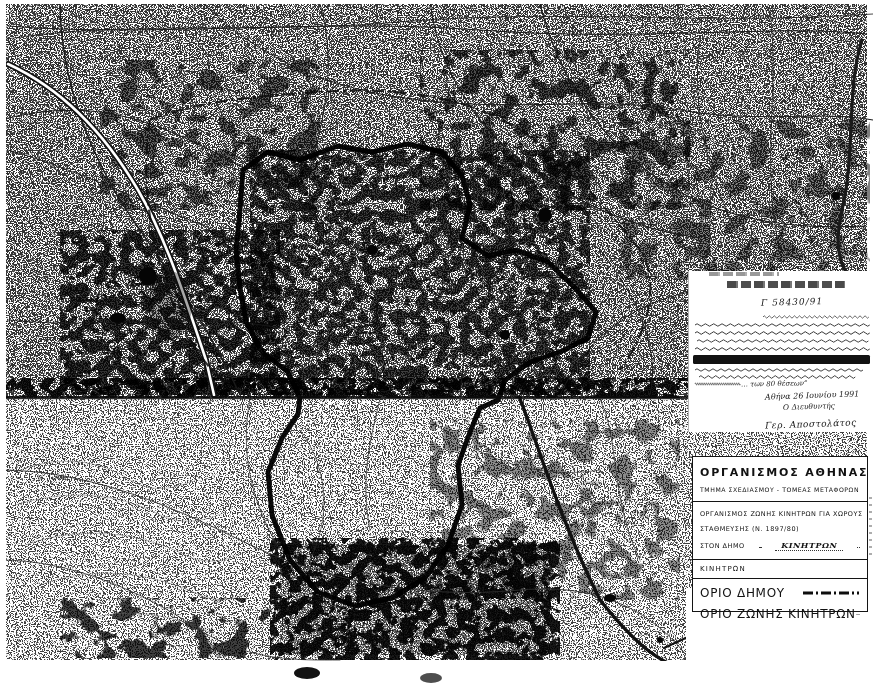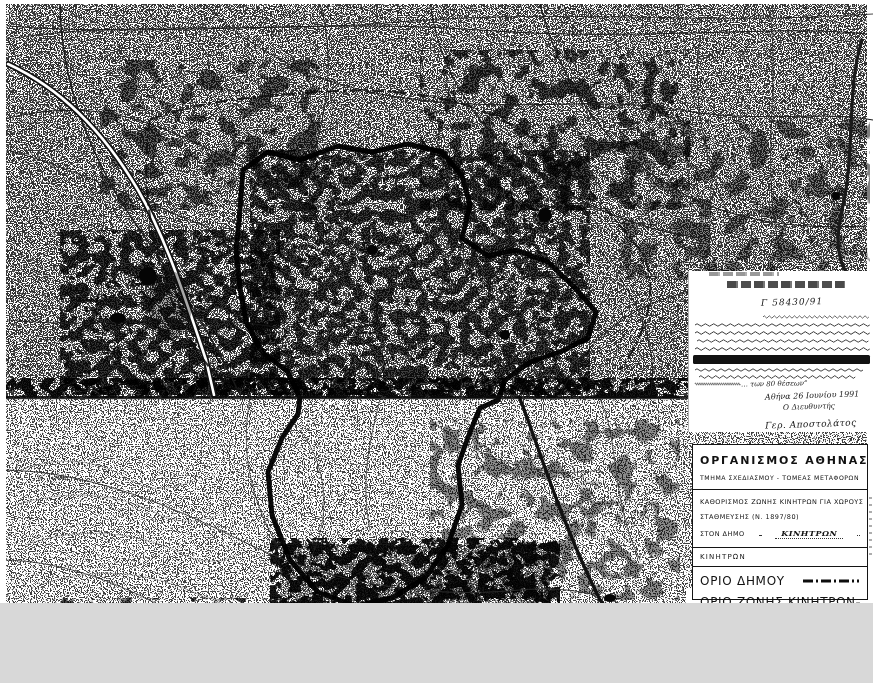--- a/index.html
+++ b/index.html
@@ -1,37 +1,37 @@
 <!DOCTYPE html>
 <html><head>
 <meta charset="utf-8">
 <style>
   html,body{margin:0;padding:0;background:#d8d8d8;}
   .sheet{
-    position:relative;width:873px;height:603px;background:#bef264;overflow:hidden;
+    position:relative;width:873px;height:683px;background:#bef264;overflow:hidden;
     font-family:"DejaVu Sans",sans-serif;color:#111;
   }
   .sheet svg.maplayer{position:absolute;left:0;top:0;}
   
   .note-box{
     position:absolute;left:688px;top:271px;width:185px;height:161px;
     background:#ffffff;border-left:1px solid #b5b5b5;box-sizing:border-box;
   }
   .stamp-bar{position:absolute;background:repeating-linear-gradient(90deg,#1d1d1d 0 9px,#555 9px 11px,transparent 11px 14px,#222 14px 24px,transparent 24px 27px);filter:blur(.4px);}
   .stamp-bar.b1{left:38px;top:10px;width:118px;height:7px;opacity:.8;}
   .stamp-bar.b2{left:20px;top:1px;width:70px;height:4px;opacity:.45;}
   .note-ref{position:absolute;left:72px;top:26px;font:italic 9px "DejaVu Serif",serif;letter-spacing:1px;color:#1a1a1a;transform:rotate(-1.5deg);}
   .note-scribbles{position:absolute;left:4px;top:42px;}
   .note-frag{position:absolute;left:52px;top:109px;font:italic 7px "DejaVu Serif",serif;color:#222;transform:rotate(-1deg);}
   .note-date{position:absolute;right:14px;top:120px;font:italic 8px "DejaVu Serif",serif;color:#1b1b1b;transform:rotate(-2deg);}
   .note-signoff{position:absolute;right:38px;top:131px;font:italic 7.5px "DejaVu Serif",serif;color:#222;transform:rotate(-2deg);}
   .note-signature{position:absolute;right:16px;top:148px;font:italic 9px "DejaVu Serif",serif;color:#161616;transform:rotate(-2deg);letter-spacing:.5px;}
   
   .legend-box{
-    position:absolute;left:692px;top:444px;width:176px;height:156px;
+    position:absolute;left:692px;top:456px;width:176px;height:156px;
     background:#fff;border:1.5px solid #141414;box-sizing:border-box;
     display:flex;flex-direction:column;
   }
   .lg-sec{padding:0 7px;box-sizing:border-box;}
   .lg-div{border-top:1.2px solid #141414;height:0;}
   .lg-org{font-size:11px;font-weight:bold;letter-spacing:1.8px;margin-top:9px;white-space:nowrap;}
   .lg-dept{font-size:6.2px;letter-spacing:.55px;margin-top:7px;margin-bottom:8px;white-space:nowrap;}
   .lg-proj{font-size:6.5px;letter-spacing:.5px;margin-top:8px;white-space:nowrap;}
   .lg-proj + .lg-proj{margin-top:7px;}
   .lg-muni-row{font-size:6.5px;letter-spacing:.5px;margin-top:7px;margin-bottom:8px;white-space:nowrap;display:flex;align-items:baseline;gap:14px;}
@@ -195,21 +195,21 @@
   </div>
 
   <div class="legend-box">
     <div class="lg-sec">
       <div class="lg-org">ΟΡΓΑΝΙΣΜΟΣ ΑΘΗΝΑΣ</div>
       <div class="lg-dept">ΤΜΗΜΑ ΣΧΕΔΙΑΣΜΟΥ - ΤΟΜΕΑΣ ΜΕΤΑΦΟΡΩΝ</div>
     </div>
     <div class="lg-div"></div>
 
     <div class="lg-sec">
-      <div class="lg-proj">ΚΑΘΟΡΙΣΜΟΣ ΖΩΝΗΣ ΚΙΝΗΤΡΩΝ ΓΙΑ ΧΩΡΟΥΣ</div>
+      <div class="lg-proj">ΟΡΓΑΝΙΣΜΟΣ ΖΩΝΗΣ ΚΙΝΗΤΡΩΝ ΓΙΑ ΧΩΡΟΥΣ</div>
       <div class="lg-proj">ΣΤΑΘΜΕΥΣΗΣ (Ν. 1897/80)</div>
       <div class="lg-muni-row">
         <span>ΣΤΟΝ ΔΗΜΟ</span>
         <span class="lg-dots"></span>
         <span class="lg-muni-val">ΚΙΝΗΤΡΩΝ</span>
         <span class="lg-dots"></span>
       </div>
     </div>
     <div class="lg-div"></div>
 

